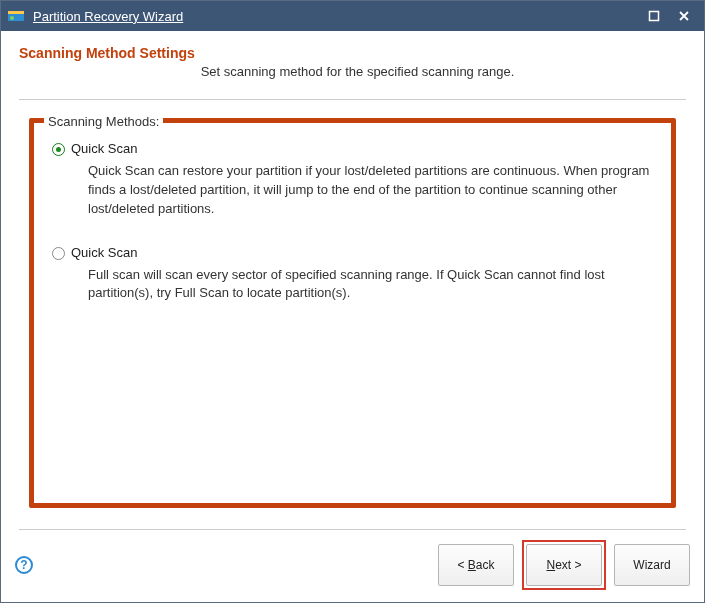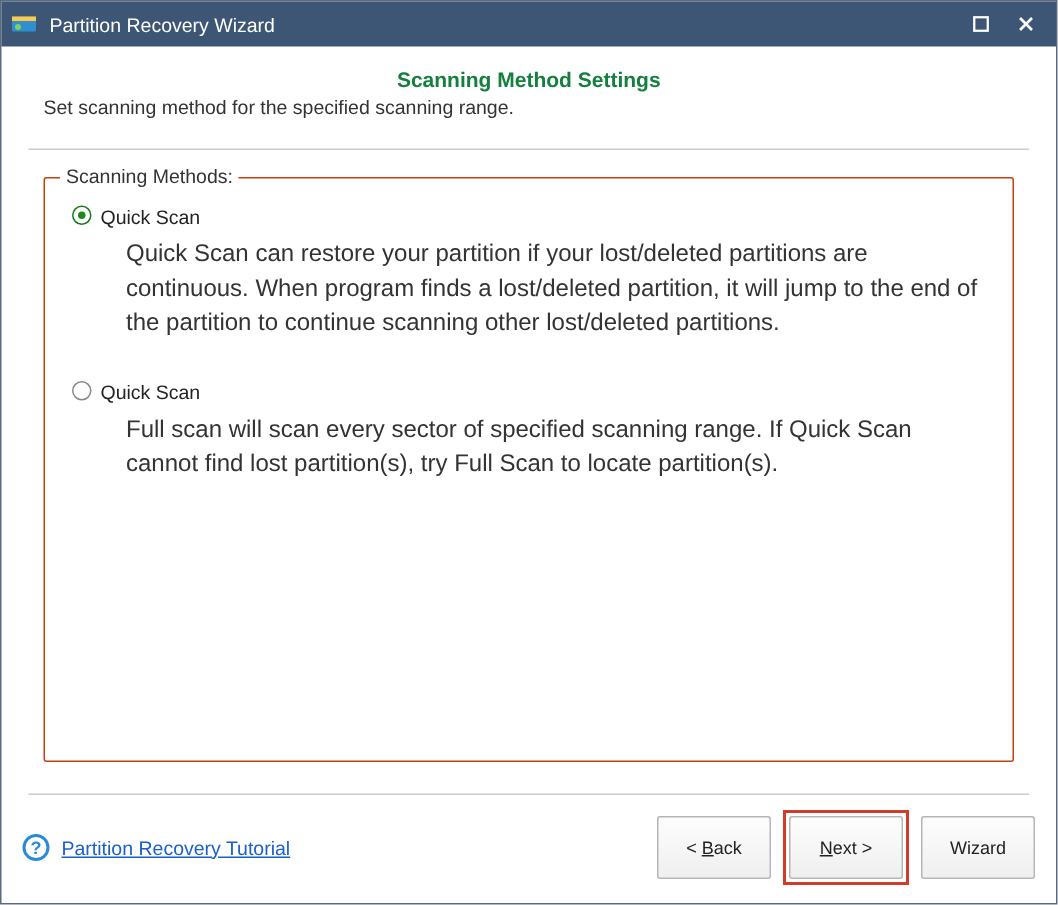--- a/index.html
+++ b/index.html
@@ -25,75 +25,75 @@
     color: #fff;
     display: flex;
     align-items: center;
     padding: 0 6px;
   }
   .titlebar .app-icon {
     width: 18px; height: 18px;
     margin-right: 8px;
     display: inline-flex;
   }
-  .titlebar .title { flex: 1; font-size: 13px; }
+  .titlebar .title { flex: 1; font-size: 13px; text-decoration: underline; }
   .titlebar .win-controls { display: flex; align-items: center; gap: 14px; margin-right: 6px; }
   .titlebar .win-btn { width: 16px; height: 16px; display: inline-flex; align-items: center; justify-content: center; cursor: pointer; }
   .titlebar .win-btn svg { stroke: #fff; }
 
   .header-area {
     padding: 14px 18px 10px 18px;
   }
-  .header-title { font-size: 14px; font-weight: bold; color: #15803d; text-align: center; }
-  .header-sub { margin-top: 3px; font-size: 13px; color: #333; padding-left: 10px; }
+  .header-title { font-size: 14px; font-weight: bold; color: #c2410c; }
+  .header-sub { margin-top: 3px; font-size: 13px; color: #333; padding-left: 10px; text-align: center; }
   .hr { border: none; border-top: 1px solid #ccc; margin: 10px 18px 0 18px; }
 
   .content {
     flex: 1;
     padding: 18px 28px 0 28px;
   }
 
   .fieldset {
-    border: 1px solid #c2410c;
+    border: 5px solid #c2410c;
     border-radius: 2px;
     padding: 12px 18px 18px 18px;
     position: relative;
     height: 390px;
   }
   .fieldset-legend {
     position: absolute;
     top: -9px;
     left: 10px;
     background: #fff;
     padding: 0 4px;
     font-size: 13px;
     color: #333;
   }
 
   .option { margin-top: 6px; margin-bottom: 26px; }
-  .option-row { display: flex; align-items: flex-start; gap: 6px; }
+  .option-row { display: flex; align-items: flex-end; gap: 6px; }
   .radio {
     width: 13px; height: 13px;
     border: 1px solid #1a7a1a;
     border-radius: 50%;
     display: inline-flex; align-items: center; justify-content: center;
     cursor: pointer;
     background: #fff;
   }
   .radio.checked::after {
     content: "";
     width: 5px; height: 5px;
     background: #1a8a1a;
     border-radius: 50%;
   }
   .radio.unchecked { border-color: #888; }
   .option-label { font-size: 13px; color: #222; cursor: pointer; }
   .option-desc {
     margin: 6px 0 0 36px;
-    font-size: 16px;
+    font-size: 13px;
     color: #333;
     line-height: 1.45;
   }
 
   .footer-sep { border: none; border-top: 1px solid #ccc; margin: 0 18px; }
   .footer {
     display: flex;
     align-items: center;
     padding: 10px 14px 12px 14px;
   }
@@ -188,21 +188,20 @@
         </div>
         <div class="option-desc">Full scan will scan every sector of specified scanning range. If Quick Scan cannot find lost partition(s), try Full Scan to locate partition(s).</div>
       </div>
 
     </div>
   </div>
 
   <hr class="footer-sep">
   <div class="footer">
     <span class="help-icon">?</span>
-    <a class="help-link">Partition Recovery Tutorial</a>
     <span class="footer-spacer"></span>
     <button class="btn">&lt; <span class="u">B</span><span>ack</span></button>
     <span class="next-wrap">
       <button class="btn"><span class="u">N</span><span>ext &gt;</span></button>
     </span>
     <button class="btn">Wizard</button>
   </div>
 
 </div>
 

